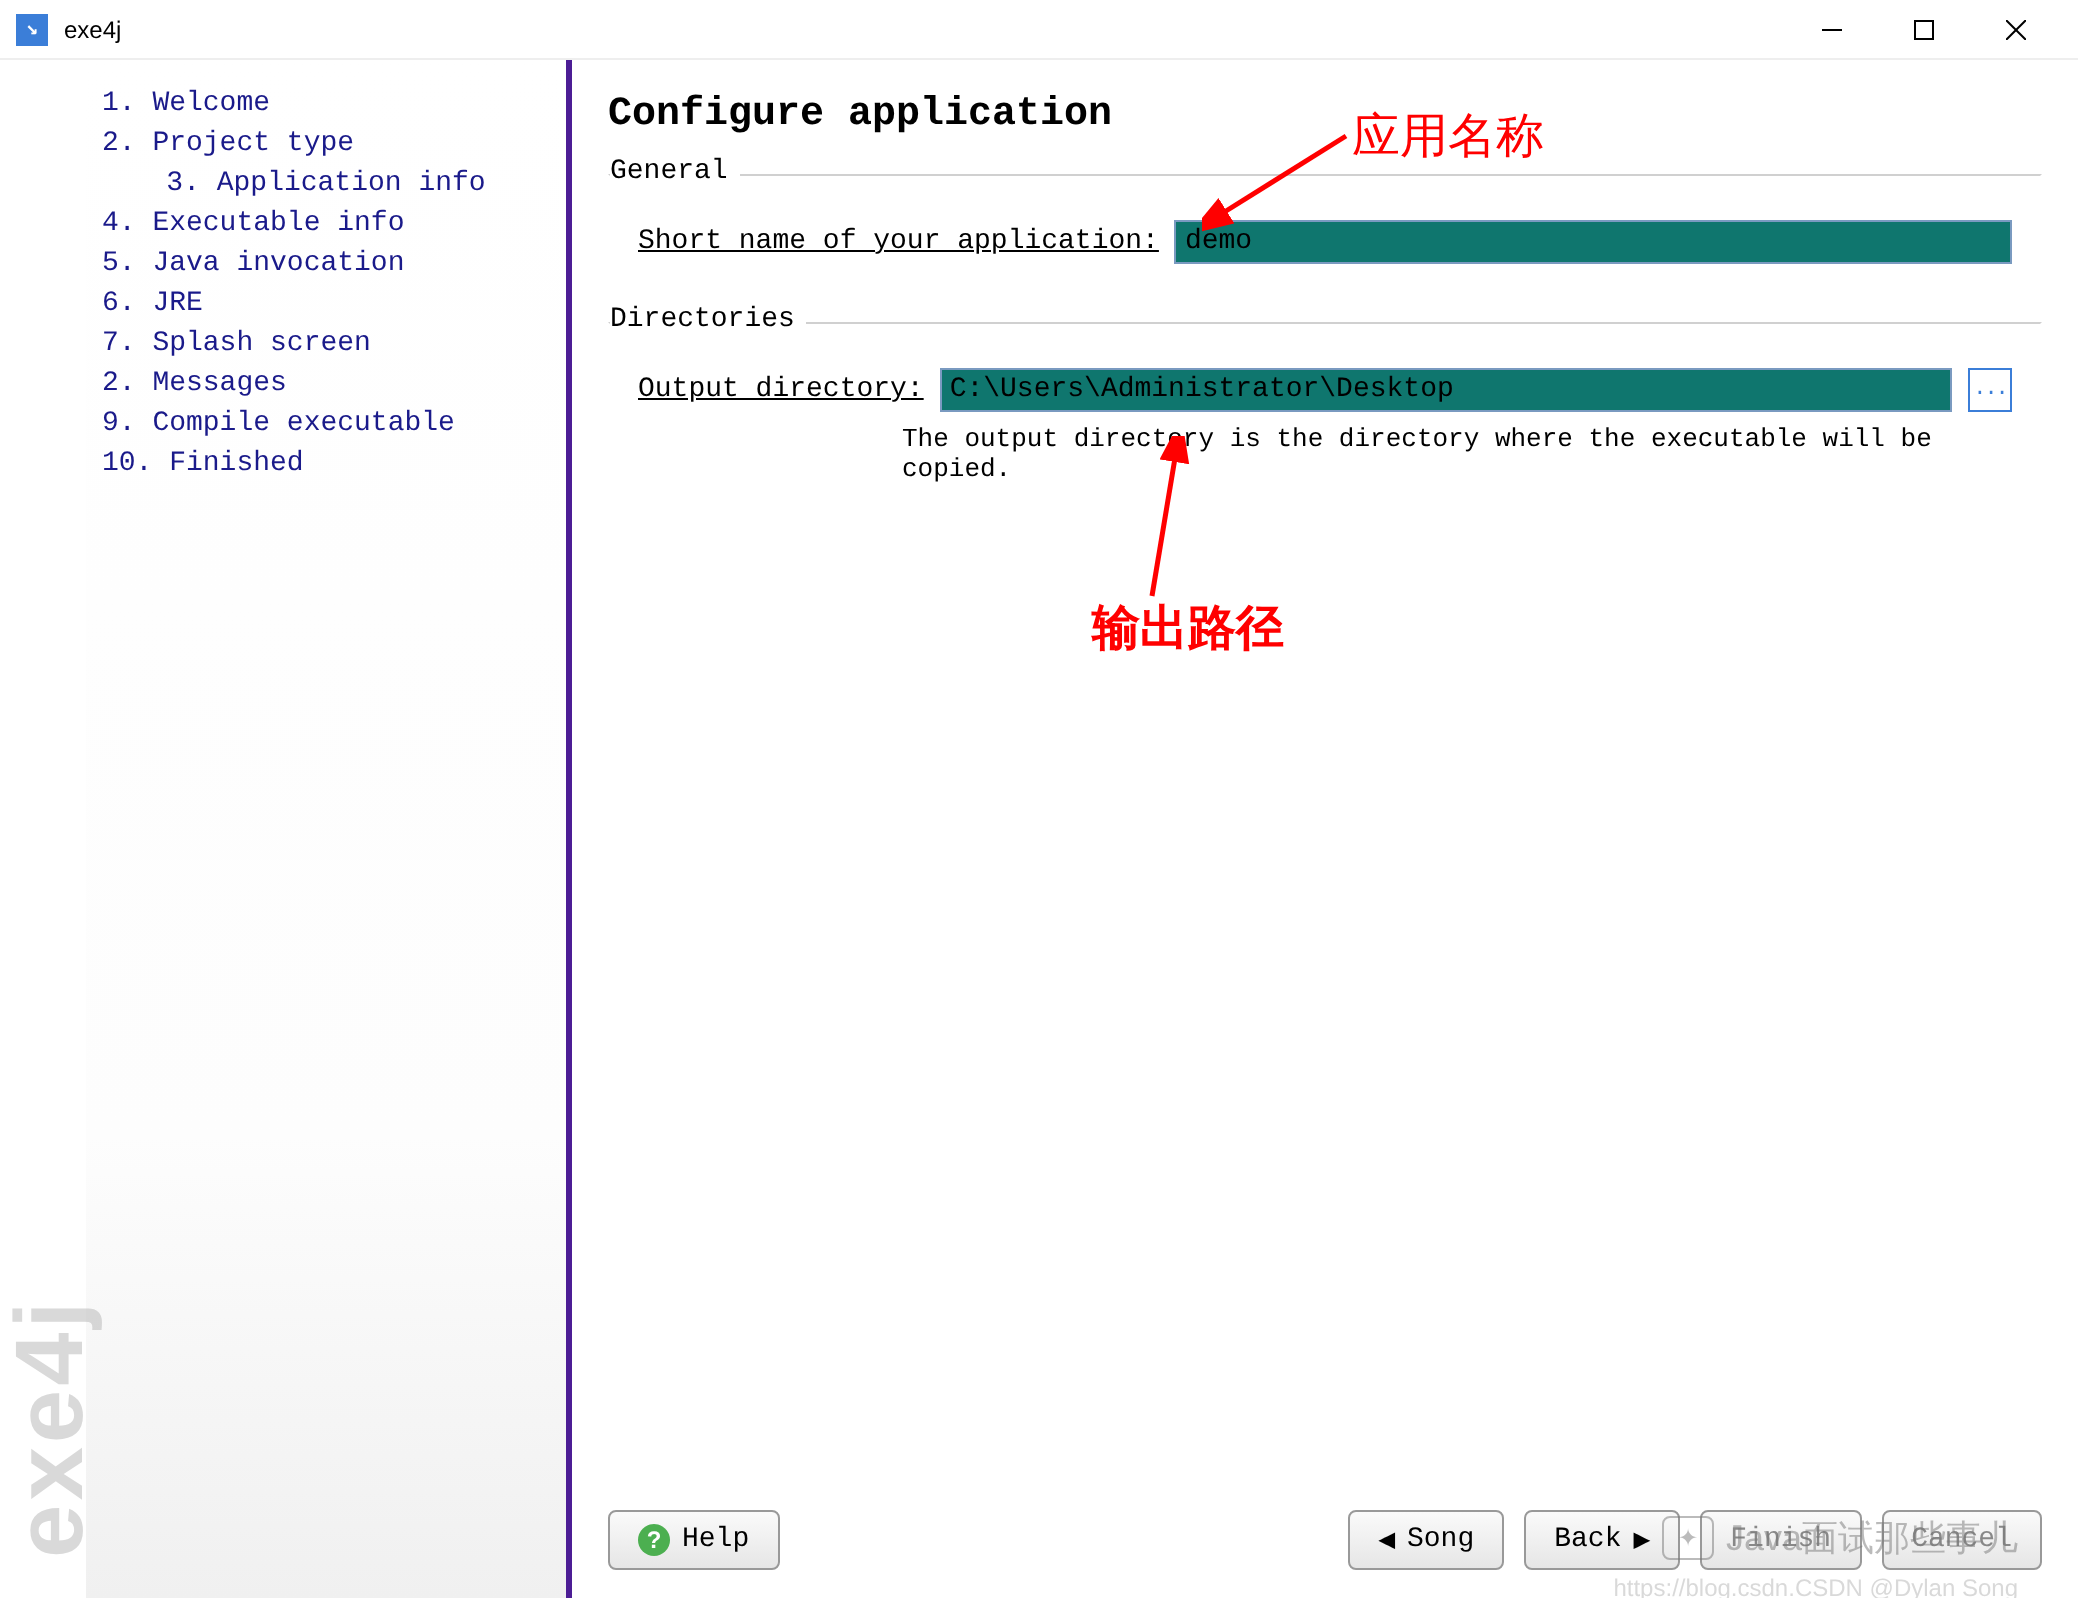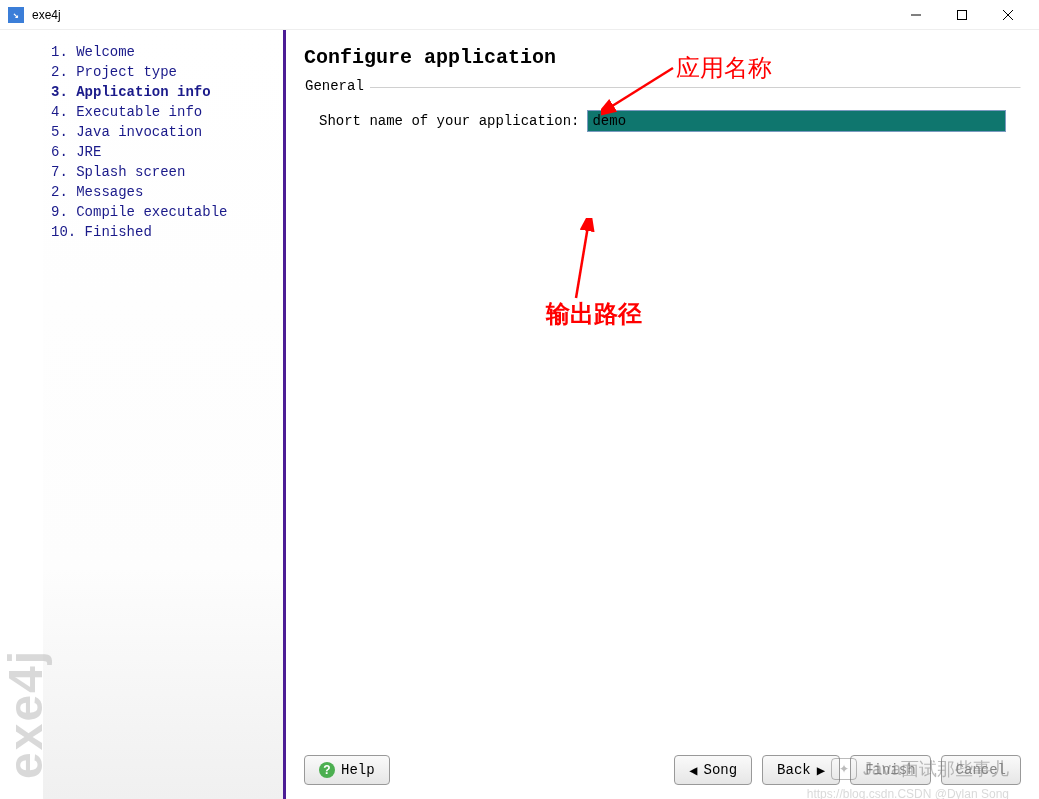--- a/index.html
+++ b/index.html
@@ -6,29 +6,29 @@
 body { font-family: "Courier New", monospace; font-size: 14px; background: #fff; width: 1039px; height: 799px; overflow: hidden; position: relative; }
 .titlebar { height: 30px; display: flex; align-items: center; padding: 0 8px; background: #fff; border-bottom: 1px solid #eee; }
 .app-icon { width: 16px; height: 16px; background: #3b7ed8; margin-right: 8px; display: inline-flex; align-items: center; justify-content: center; color: #fff; font-size: 10px; font-weight: bold; }
 .titlebar-title { flex: 1; font-family: "Segoe UI", sans-serif; font-size: 12px; color: #000; }
 .win-controls { display: flex; gap: 0; }
 .win-btn { width: 46px; height: 30px; display: flex; align-items: center; justify-content: center; font-family: "Segoe UI", sans-serif; cursor: pointer; }
 .win-btn svg { width: 10px; height: 10px; }
 .content { display: flex; height: calc(100% - 30px); }
 .sidebar { width: 240px; background: linear-gradient(to bottom, #fff 0%, #fdfdfd 70%, #f0f0f0 100%); padding: 12px 8px; position: relative; margin-left: 43px; }
 .sidebar-item { padding: 2px 0; color: #1a1a8a; font-size: 14px; cursor: pointer; white-space: nowrap; }
-.sidebar-item.active { font-weight: bold; }
+.sidebar-item.active { font-weight: normal; text-align: center; }
 .sidebar-watermark { position: absolute; bottom: 20px; left: 10px; font-size: 48px; font-weight: bold; color: rgba(180,180,180,0.5); transform: rotate(-90deg); transform-origin: left bottom; letter-spacing: 2px; font-family: Arial, sans-serif; }
 .main { flex: 1; padding: 10px 18px; display: flex; flex-direction: column; border-left: 3px solid #4c1d95; position: relative; }
 .page-title { font-size: 20px; font-weight: bold; font-family: "Courier New", monospace; margin-bottom: 18px; padding-top: 6px; }
 .groupbox { border: 1px solid transparent; border-top: 1px solid #d0d0d0; margin-bottom: 14px; padding: 0; position: relative; }
 .groupbox-title { position: relative; top: -10px; background: #fff; display: inline-block; padding: 0 6px 0 0; font-size: 14px; }
 .groupbox-content { padding: 6px 14px 14px 14px; }
 .form-row { display: flex; align-items: center; gap: 8px; }
-.form-label { font-size: 14px; white-space: nowrap; }
+.form-label { font-size: 14px; white-space: nowrap; text-decoration: underline; }
 .text-input { flex: 1; border: 1px solid #7a9ac0; padding: 2px 4px; font-family: "Courier New", monospace; font-size: 14px; height: 22px; background: #0f766e; }
 .browse-btn { width: 22px; height: 22px; border: 1px solid #3b7ed8; background: #fff; display: flex; align-items: center; justify-content: center; cursor: pointer; color: #3b7ed8; font-size: 11px; letter-spacing: -1px; }
 .help-text { font-size: 13px; padding-left: 132px; margin-top: 6px; }
 .button-bar { position: absolute; bottom: 14px; left: 18px; right: 18px; display: flex; align-items: center; }
 .btn { height: 30px; padding: 0 14px; background: linear-gradient(to bottom, #fafafa, #e6e6e6); border: 1px solid #999; border-radius: 4px; font-family: "Courier New", monospace; font-size: 14px; cursor: pointer; display: inline-flex; align-items: center; gap: 6px; margin-left: 10px; }
 .btn.help { margin-left: 0; }
 .btn.disabled { color: #888; cursor: default; }
 .spacer { flex: 1; }
 .help-icon { width: 16px; height: 16px; border-radius: 50%; background: #4caf50; color: #fff; display: inline-flex; align-items: center; justify-content: center; font-size: 12px; font-weight: bold; font-family: Arial; }
 .annotation { position: absolute; color: #ff0000; font-family: "SimSun", serif; font-size: 24px; pointer-events: none; z-index: 100; }
@@ -86,20 +86,31 @@
     <div class="groupbox">
       <span class="groupbox-title">General</span>
       <div class="groupbox-content">
         <div class="form-row">
           <span class="form-label">Short name of your application:</span>
           <input class="text-input" type="text" value="demo" style="">
         </div>
       </div>
     </div>
 
+    <div class="groupbox">
+      <span class="groupbox-title">Directories</span>
+      <div class="groupbox-content">
+        <div class="form-row">
+          <span class="form-label">Output directory:</span>
+          <input class="text-input" type="text" value="C:\Users\Administrator\Desktop" style="">
+          <div class="browse-btn">...</div>
+        </div>
+        <div class="help-text">The output directory is the directory where the executable will be copied.</div>
+      </div>
+    </div>
 
     <div class="button-bar">
       <button class="btn help">
         <span class="help-icon">?</span>
         <span>Help</span>
       </button>
       <span class="spacer"></span>
       <button class="btn">
         <span>◀</span>
         <span>Song</span>

